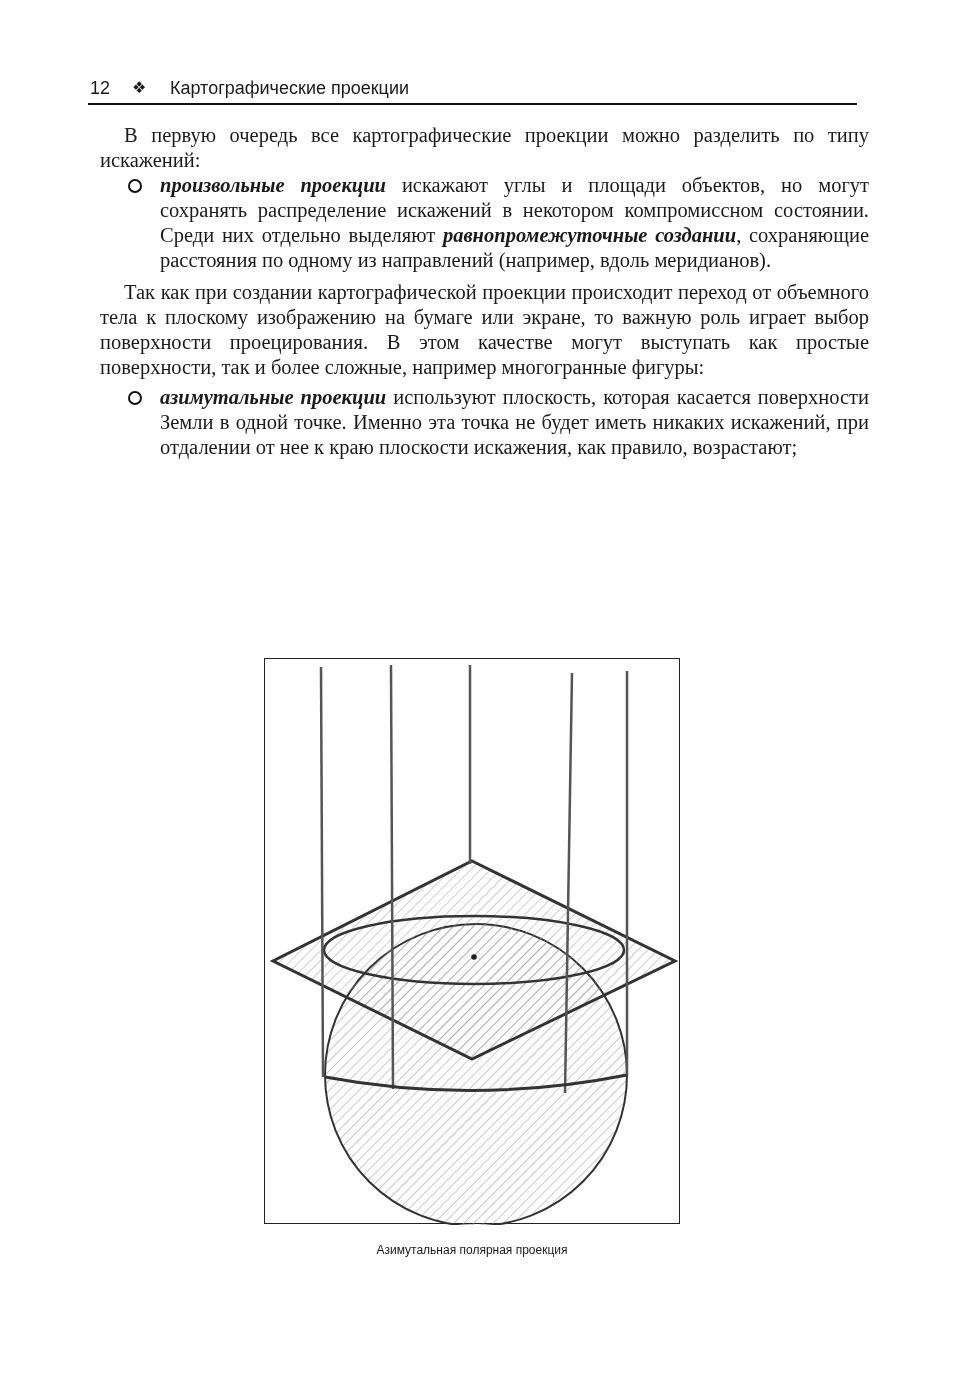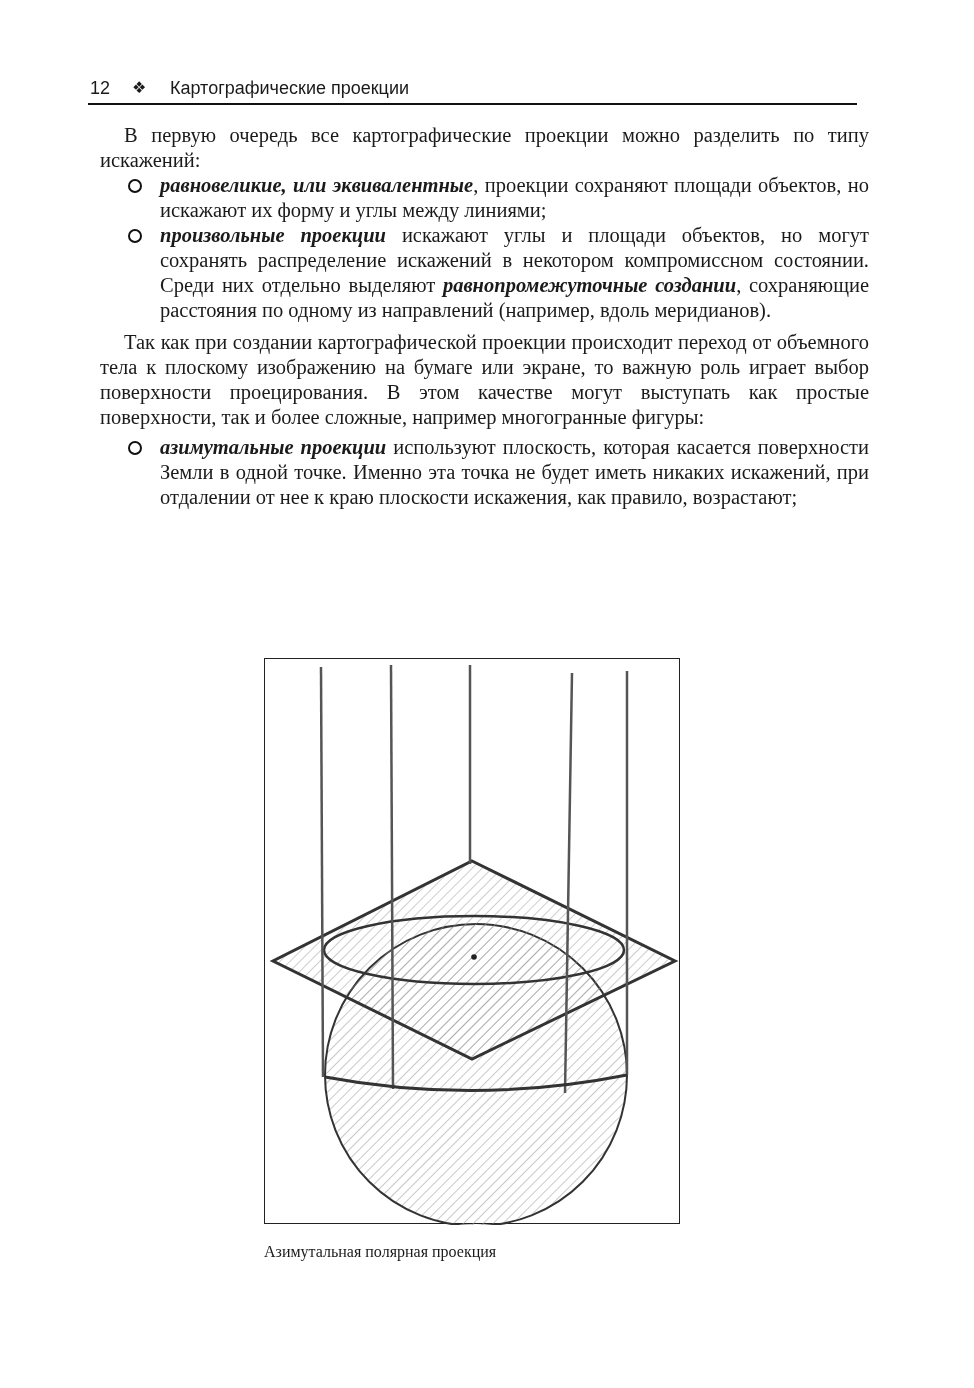--- a/index.html
+++ b/index.html
@@ -9,38 +9,34 @@
   .page-num { left: 2px; }
   .orn { left: 44px; font-size: 16px; top: 3px; }
   .run-title { left: 82px; }
   .text { position: absolute; left: 100px; width: 769px; font-family: "Liberation Serif", serif; font-size: 20.5px; line-height: 25px; text-align: justify; }
   .para { text-indent: 24px; margin: 0; }
   .list { margin: 0; padding: 0; list-style: none; }
   .list li { position: relative; padding-left: 60px; margin: 0; }
   .bullet { position: absolute; left: 28px; top: 6px; width: 10px; height: 11px; border: 2.5px solid #111; border-radius: 50%; box-sizing: border-box; width: 14px; height: 14px; }
   .em { font-weight: bold; font-style: italic; }
   .figure { position: absolute; left: 264px; top: 658px; width: 416px; height: 566px; border: 1px solid #222; box-sizing: border-box; background: #fff; }
-  .caption { position: absolute; left: 264px; top: 1243px; width: 416px; text-align: left; font-family: Liberation Serif, serif; font-size: 16px; }
+  .caption { position: absolute; left: 264px; top: 1243px; width: 416px; text-align: center; font-family: Liberation Sans, sans-serif; font-size: 12px; }
 </style>
 </head>
 <body>
 
 <div class="header">
   <span class="page-num">12</span>
   <span class="orn">❖</span>
   <span class="run-title">Картографические проекции</span>
 </div>
 
 <div class="text" style="top:123px;">
   <p class="para">В первую очередь все картографические проекции можно разделить по типу искажений:</p>
   <ul class="list">
-    <li>
-      <span class="bullet"></span>
-      <span class="em">равновеликие, или эквивалентные</span><span>, проекции сохраняют площади объектов, но искажают их форму и углы между линиями;</span>
-    </li>
     <li>
       <span class="bullet"></span>
       <span class="em">произвольные проекции</span><span> искажают углы и площади объектов, но могут сохранять распределение искажений в некотором компромиссном состоянии. Среди них отдельно выделяют </span><span class="em">равнопромежуточные создании</span><span>, сохраняющие расстояния по одному из направлений (например, вдоль меридианов).</span>
     </li>
   </ul>
   <p class="para" style="margin-top:7px;">Так как при создании картографической проекции происходит переход от объемного тела к плоскому изображению на бумаге или экране, то важную роль играет выбор поверхности проецирования. В этом качестве могут выступать как простые поверхности, так и более сложные, например многогранные фигуры:</p>
   <ul class="list" style="margin-top:5px;">
     <li>
       <span class="bullet"></span>
       <span class="em">азимутальные проекции</span><span> используют плоскость, которая касается поверхности Земли в одной точке. Именно эта точка не будет иметь никаких искажений, при отдалении от нее к краю плоскости искажения, как правило, возрастают;</span>

